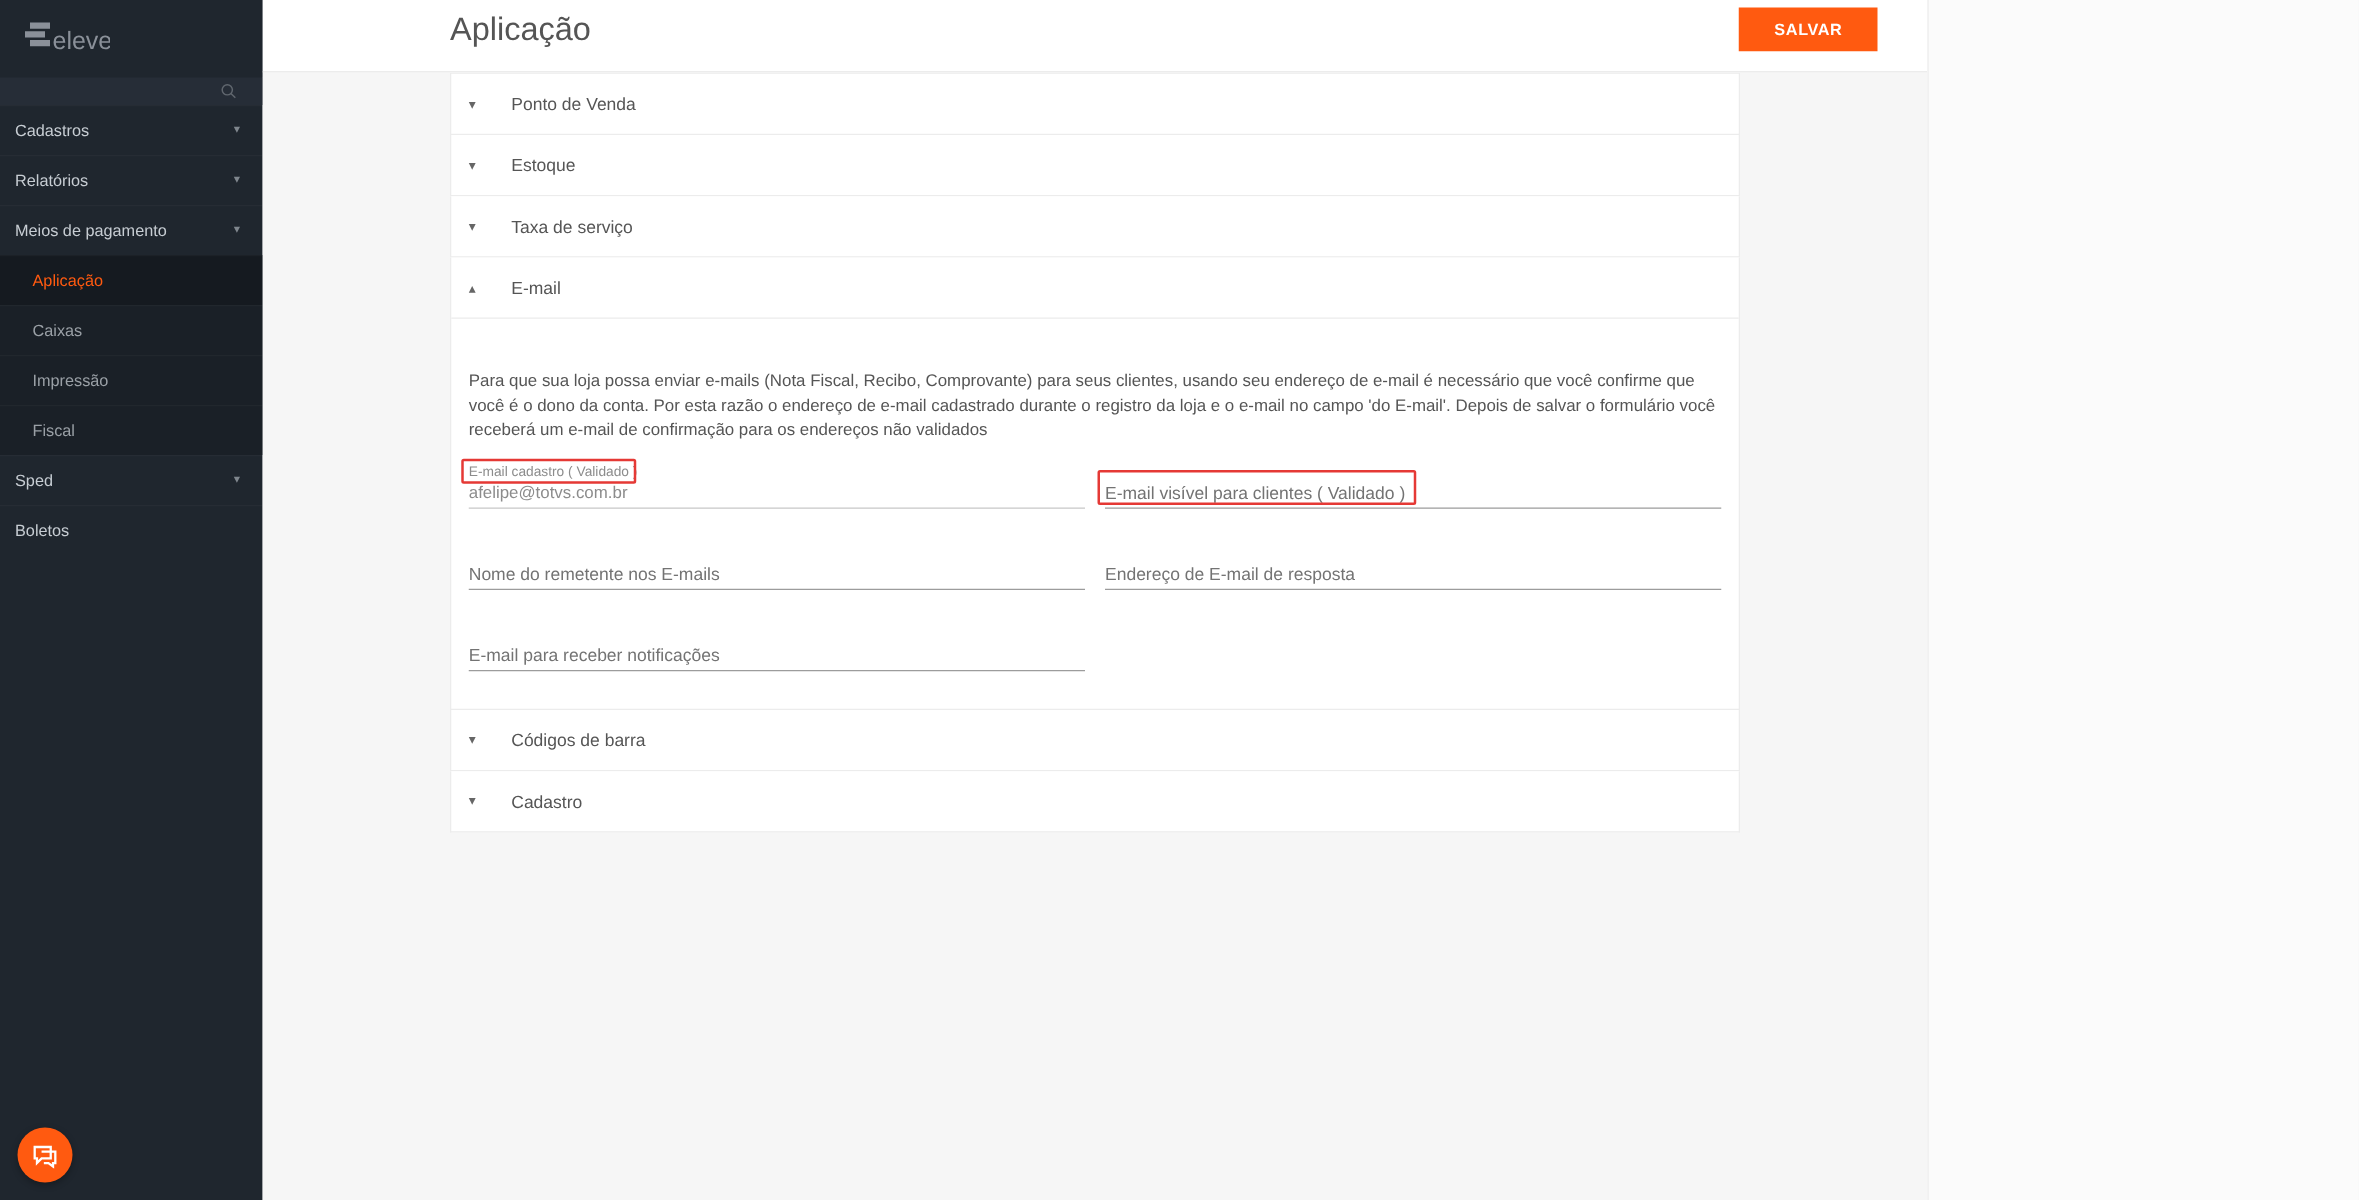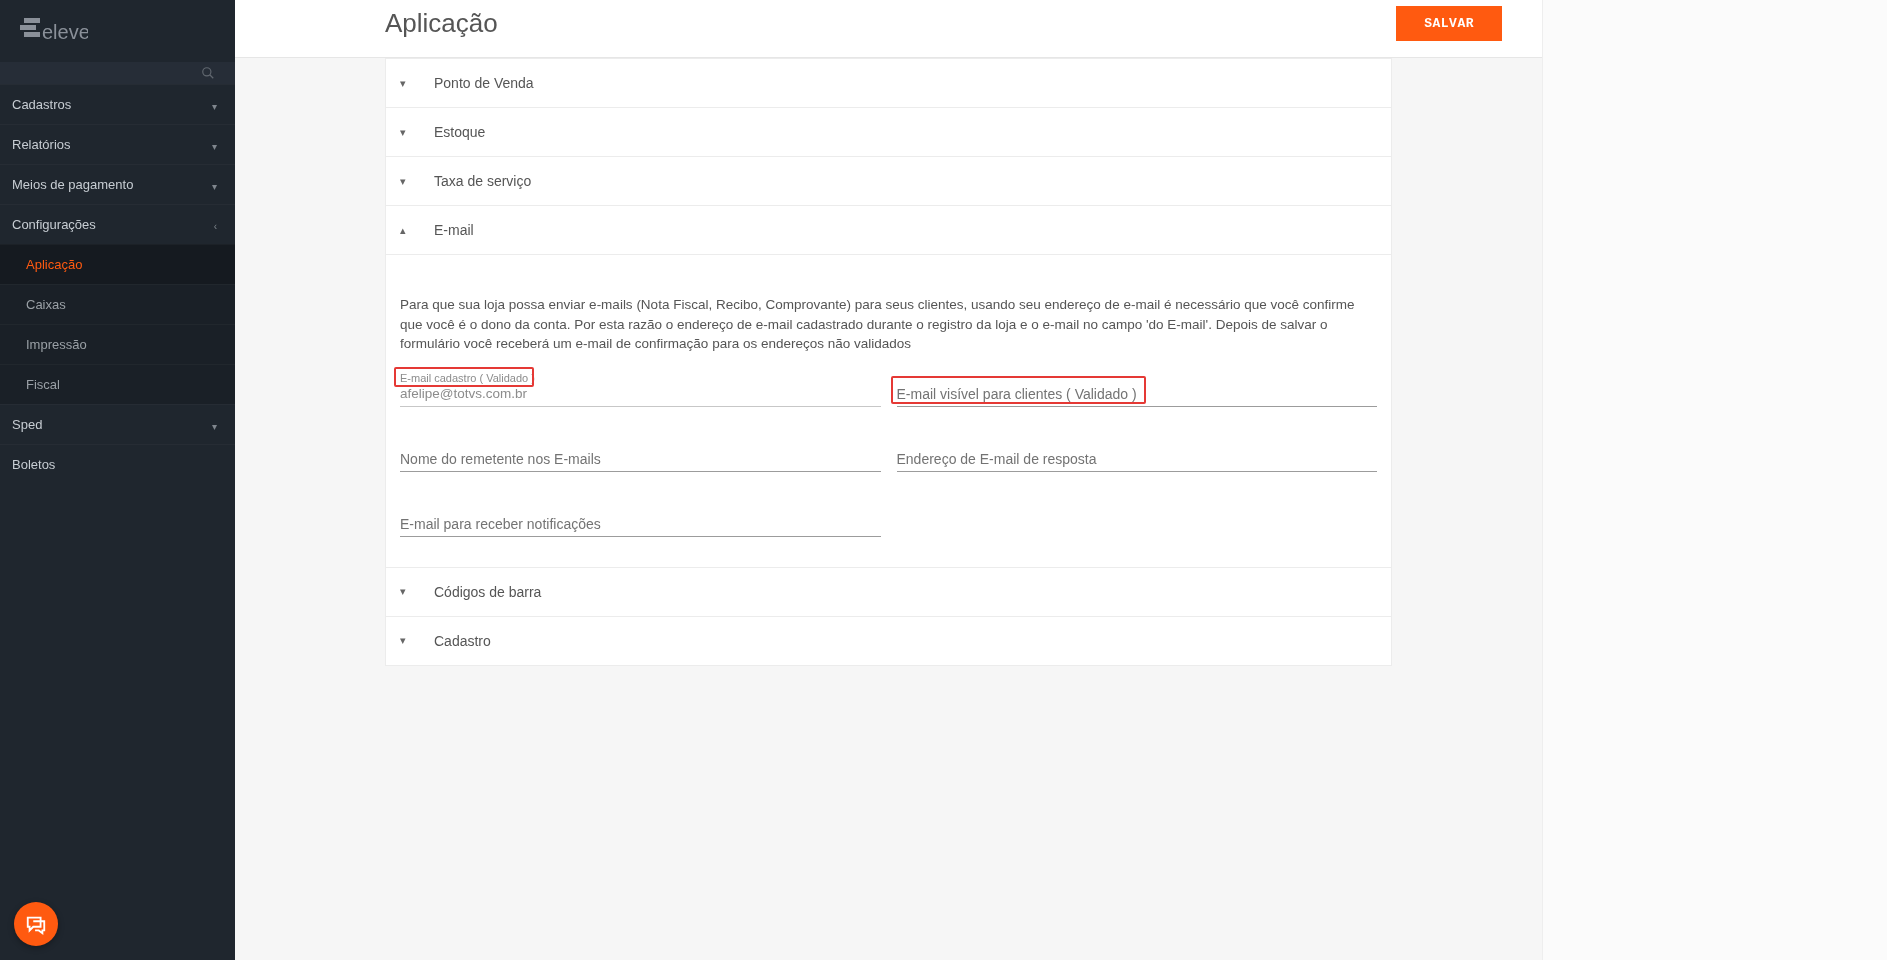--- a/index.html
+++ b/index.html
@@ -1,21 +1,21 @@
 <!DOCTYPE html>
 <html><head>
 <meta charset="utf-8">
 <style>
   * { box-sizing: border-box; margin: 0; padding: 0; }
   html, body { height: 100%; font-family: "Segoe UI", Arial, Helvetica, sans-serif; }
   body { display: flex; background: #f5f5f5; color: #444; overflow: hidden; }
 
   
   .sidebar {
-    width: 235px;
+    width: 210px;
     background: #1f262e;
     color: #9aa0a6;
     display: flex;
     flex-direction: column;
     flex-shrink: 0;
     height: 100vh;
   }
   .logo-area {
     height: 62px;
     display: flex;
@@ -28,21 +28,21 @@
     height: 22px;
     background: #262d37;
     display: flex;
     align-items: center;
     justify-content: flex-end;
     padding-right: 20px;
   }
   .search-row svg { opacity: .5; }
   .nav-item, .nav-sub-item {
     display: flex;
-    align-items: flex-end;
+    align-items: flex-start;
     justify-content: space-between;
     padding: 12px 18px 12px 12px;
     font-size: 13px;
     cursor: pointer;
     color: #c7cdd3;
     border-top: 1px solid rgba(255,255,255,0.03);
   }
   .nav-sub-item {
     padding-left: 26px;
     font-size: 13px;
@@ -102,21 +102,20 @@
   }
   .save-btn {
     background: #ff5a10;
     color: #fff;
     border: none;
     padding: 10px 28px;
     font-size: 13px;
     font-weight: 600;
     letter-spacing: .5px;
     cursor: pointer;
-    font-family: Liberation Mono, monospace;
   }
   .scroll {
     flex: 1;
     overflow-y: auto;
     padding: 0 0 40px 0;
     background: #f6f6f6;
   }
   .content-wrap {
     margin: 0 auto;
     padding: 0 40px;
@@ -239,24 +238,20 @@
     <span class="chev">▾</span>
   </div>
   <div class="nav-item">
     <span>Relatórios</span>
     <span class="chev">▾</span>
   </div>
   <div class="nav-item">
     <span>Meios de pagamento</span>
     <span class="chev">▾</span>
   </div>
-  <div class="nav-item">
-    <span>Configurações</span>
-    <span class="chev">‹</span>
-  </div>
     <div class="nav-sub-item active">
       <span>Aplicação</span>
     </div>
     <div class="nav-sub-item">
       <span>Caixas</span>
     </div>
     <div class="nav-sub-item">
       <span>Impressão</span>
     </div>
     <div class="nav-sub-item">

